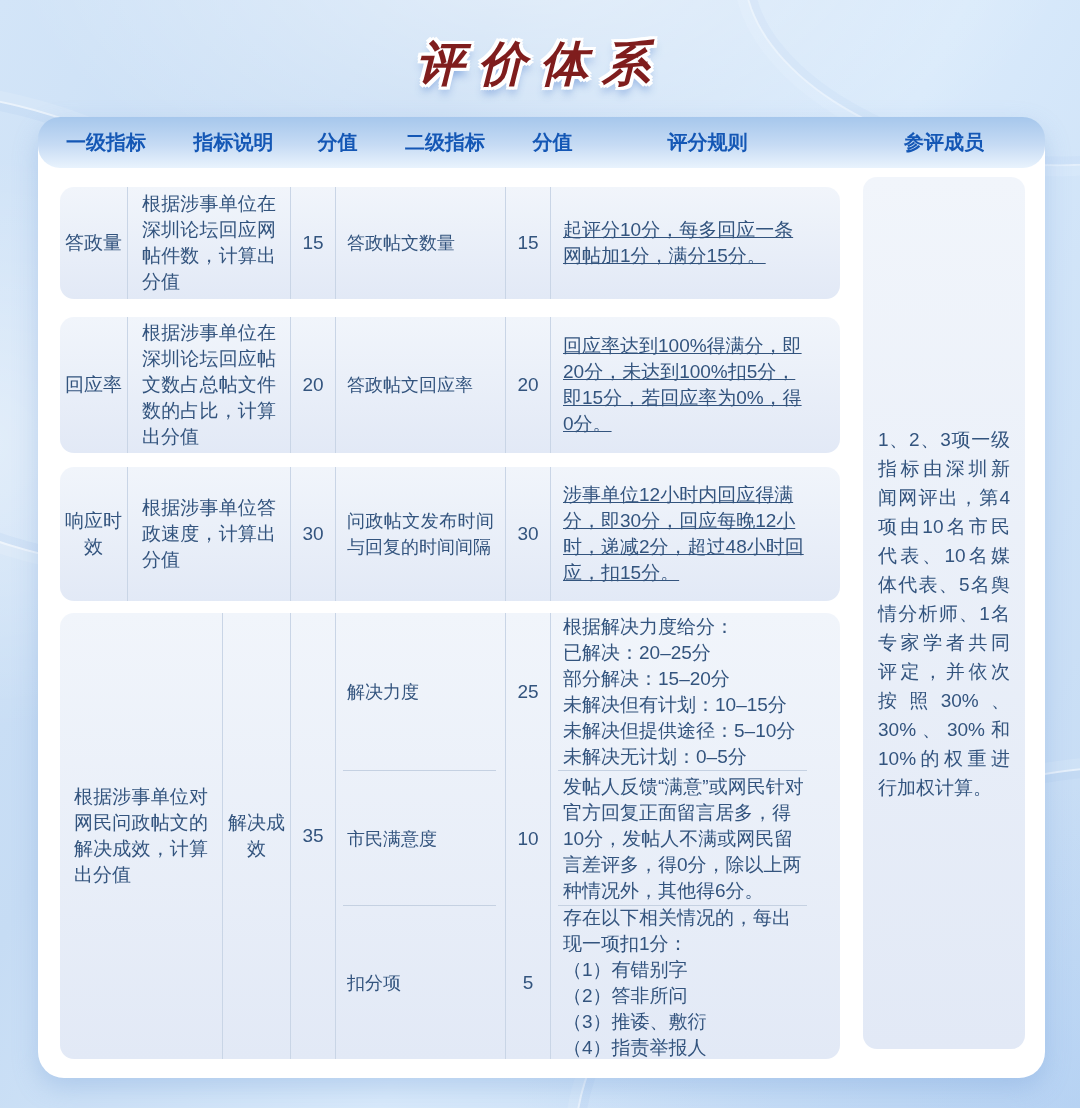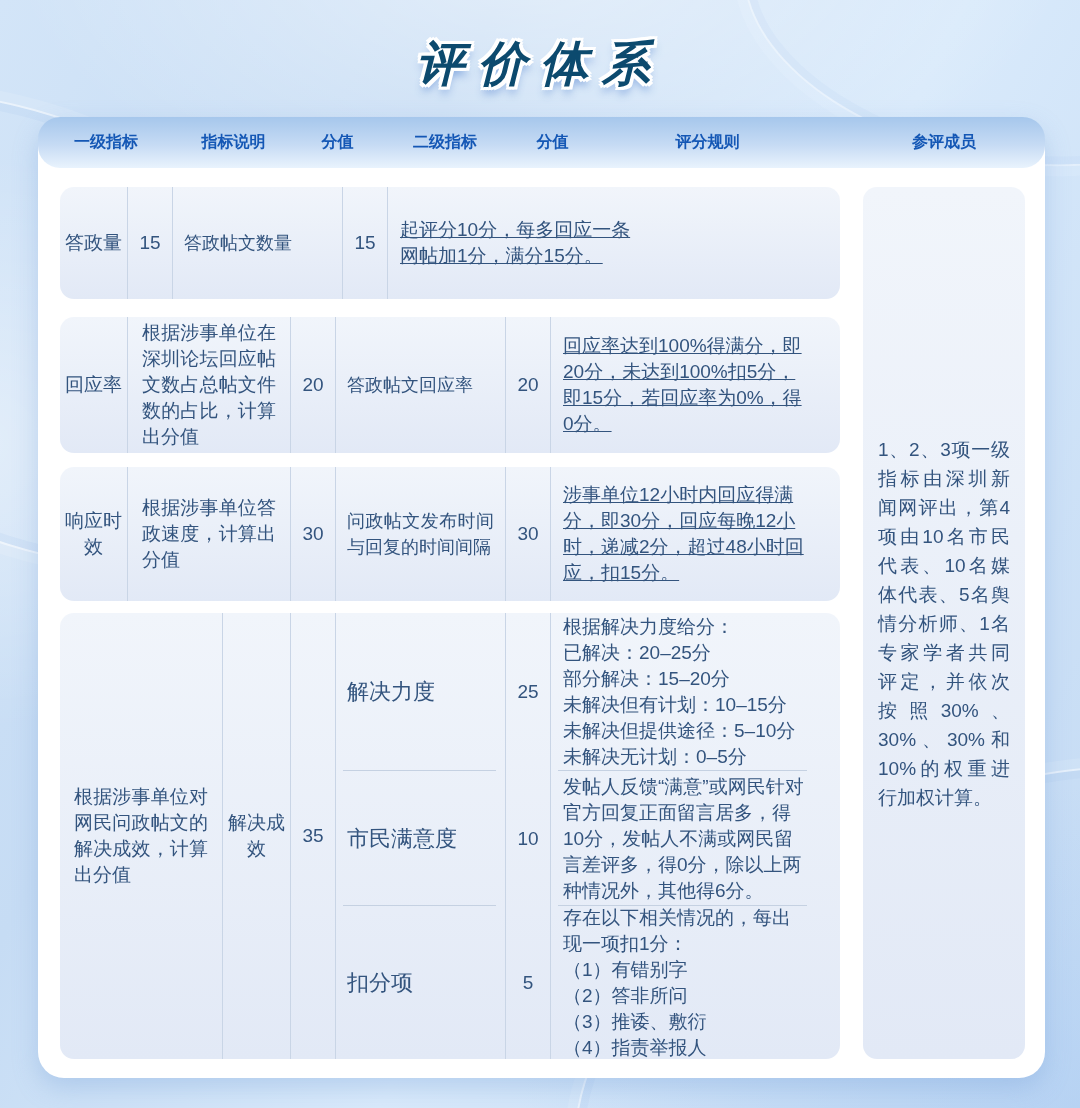--- a/index.html
+++ b/index.html
@@ -22,42 +22,42 @@
   }
   .w1 { width:700px; height:420px; left:-320px; top:120px; transform:rotate(24deg); }
   .w2 { width:900px; height:520px; right:-380px; bottom:-200px; transform:rotate(-18deg); }
   .w3 { width:520px; height:300px; right:-180px; top:-140px; transform:rotate(12deg); opacity:.7; }
 
   .title {
     position:absolute; top:32px; left:0; width:100%;
     text-align:center;
     font-size:48px; font-weight:bold; font-style:italic;
     letter-spacing:14px;
-    color:#0c4a6e;
+    color:#7f1d1d;
     text-shadow:
       -3px -3px 0 #fff, 3px -3px 0 #fff, -3px 3px 0 #fff, 3px 3px 0 #fff,
       0 -3px 0 #fff, 0 3px 0 #fff, -3px 0 0 #fff, 3px 0 0 #fff,
       0 7px 9px rgba(110,150,215,.85);
   }
 
   .container {
     position:absolute; left:38px; top:117px;
     width:1007px; height:961px;
     background:#ffffff;
     border-radius:26px;
     box-shadow: 0 10px 24px rgba(120,160,215,.35);
   }
 
   .header-bar {
     position:absolute; left:0; top:0; width:100%; height:51px;
     border-radius:22px;
     background: linear-gradient(180deg, #a6c7ec 0%, #c6dbf4 55%, #e9f3fd 100%);
     display:flex; align-items:center;
     padding-left:22px;
-    color:#1457b5; font-weight:bold; font-size:16px;
+    color:#1457b5; font-weight:bold; font-size:20px;
   }
   .hcell { text-align:center; flex:0 0 auto; }
   .h1{width:92px} .h2{width:163px} .h3{width:45px}
   .h4{width:170px} .h5{width:45px} .h6{width:265px}
   .hsp{width:23px} .h7{width:162px}
 
   .row {
     position:absolute; left:22px; width:780px;
     background: linear-gradient(180deg, #f1f5fb 0%, #e2e9f6 100%);
     border-radius:14px;
@@ -83,28 +83,28 @@
   
   .subcol { flex:0 0 auto; display:flex; flex-direction:column; border-right:1px solid #c9d5e6; }
   .subcol.last { border-right:none; }
   .s1{ height:158px; } .s2{ height:135px; } .s3{ height:153px; }
   .sub { position:relative; display:flex; align-items:center; }
   .sub.sep::after {
     content:""; position:absolute; left:7px; right:9px; bottom:0;
     height:1px; background:#c5d1e2;
   }
   .subcol.col4 { width:170px; }
-  .subcol.col4 .sub { padding:8px 11px; font-size:22px; }
+  .subcol.col4 .sub { padding:8px 11px; font-size:18px; }
   .subcol.col5 { width:45px; }
   .subcol.col5 .sub { justify-content:center; }
   .subcol.col6 { width:265px; }
   .subcol.col6 .sub { padding:0 12px; white-space:pre-line; }
 
   .right-panel {
-    position:absolute; left:825px; top:70px;
+    position:absolute; left:825px; top:60px;
     width:162px; height:872px;
     background: linear-gradient(180deg, #f1f5fb 0%, #e2e9f6 100%);
     border-radius:14px;
     display:flex; align-items:center;
   }
   .members-text {
     padding:0 15px;
     color:#33547e; font-size:19px; line-height:29px;
     text-align:justify;
   }
@@ -126,20 +126,21 @@
     <div class="hcell h3">分值</div>
     <div class="hcell h4">二级指标</div>
     <div class="hcell h5">分值</div>
     <div class="hcell h6">评分规则</div>
     <div class="hcell hsp"></div>
     <div class="hcell h7">参评成员</div>
   </div>
 
   <div class="row row1">
     <div class="cell c1">答政量</div>
+    <div class="cell c2">根据涉事单位在深圳论坛回应网帖件数，计算出分值</div>
     <div class="cell c3">15</div>
     <div class="cell c4">答政帖文数量</div>
     <div class="cell c5">15</div>
     <div class="cell c6 rule">起评分10分，每多回应一条网帖加1分，满分15分。</div>
   </div>
 
   <div class="row row2">
     <div class="cell c1">回应率</div>
     <div class="cell c2">根据涉事单位在深圳论坛回应帖文数占总帖文件数的占比，计算出分值</div>
     <div class="cell c3">20</div>

